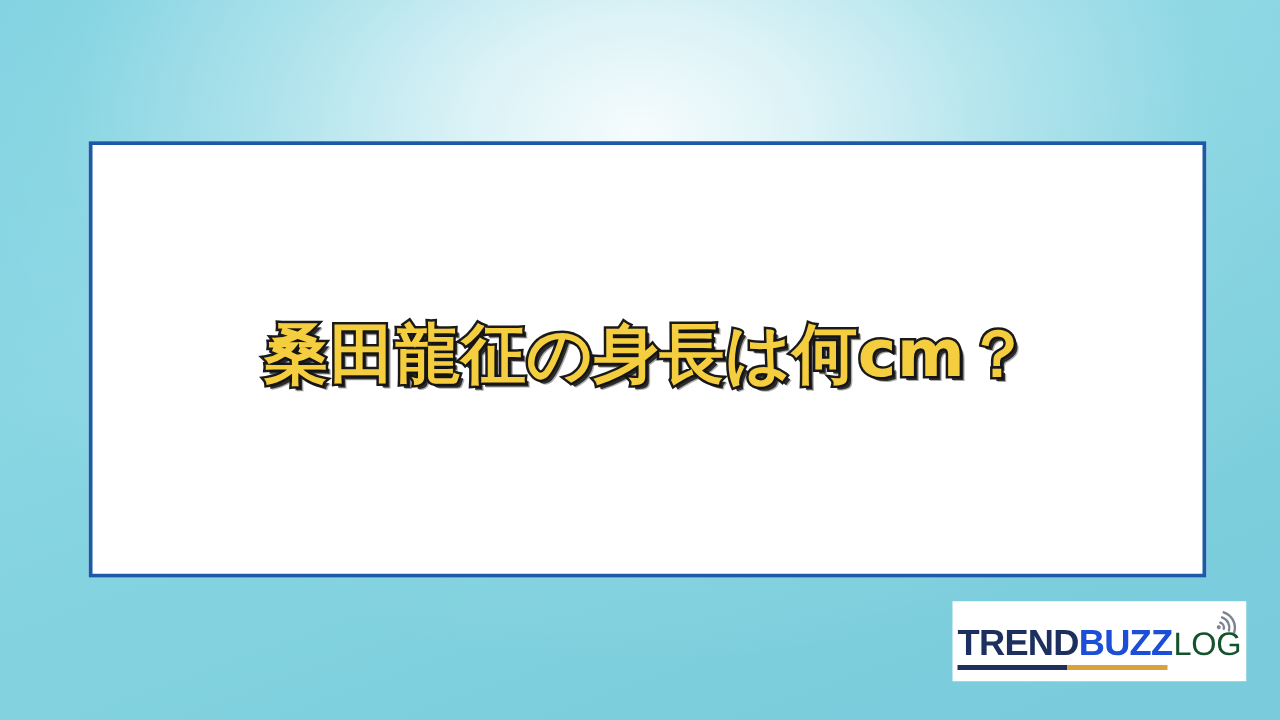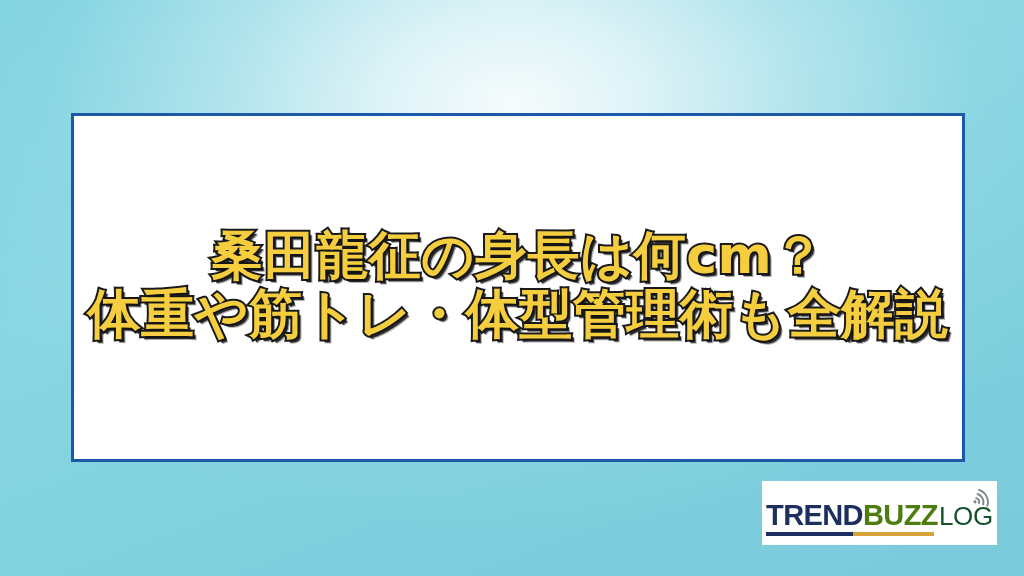--- a/index.html
+++ b/index.html
@@ -87,21 +87,21 @@
     align-items: baseline;
   }
   .logo-part {
     font-family: "Liberation Sans", sans-serif;
     font-weight: bold;
     font-size: 29px;
     letter-spacing: -0.6px;
     line-height: 1;
   }
   .logo-trend { color: #1c2f5e; }
-  .logo-buzz  { color: #4d7c0f; }
+  .logo-buzz  { color: #1d4ed8; }
   .logo-log {
     font-family: Liberation Sans, sans-serif;
     font-weight: normal;
     font-size: 26px;
     color: #14532d;
     letter-spacing: -0.3px;
     line-height: 1;
     margin-left: 1px;
   }
   .logo-underline {
@@ -121,21 +121,20 @@
   }
 </style>
 </head>
 <body>
 
 <div id="eyecatch">
 
   <div class="card">
     <div class="title-block">
       <div class="title-line line1">桑田龍征の身長は何cm？</div>
-      <div class="title-line line2">体重や筋トレ・体型管理術も全解説</div>
     </div>
   </div>
 
   <div class="logo-badge">
     <div class="logo-inner">
       <div class="logo-wordmark">
         <span class="logo-part logo-trend">TREND</span>
         <span class="logo-part logo-buzz">BUZZ</span>
         <span class="logo-log">LOG</span>
       </div>

